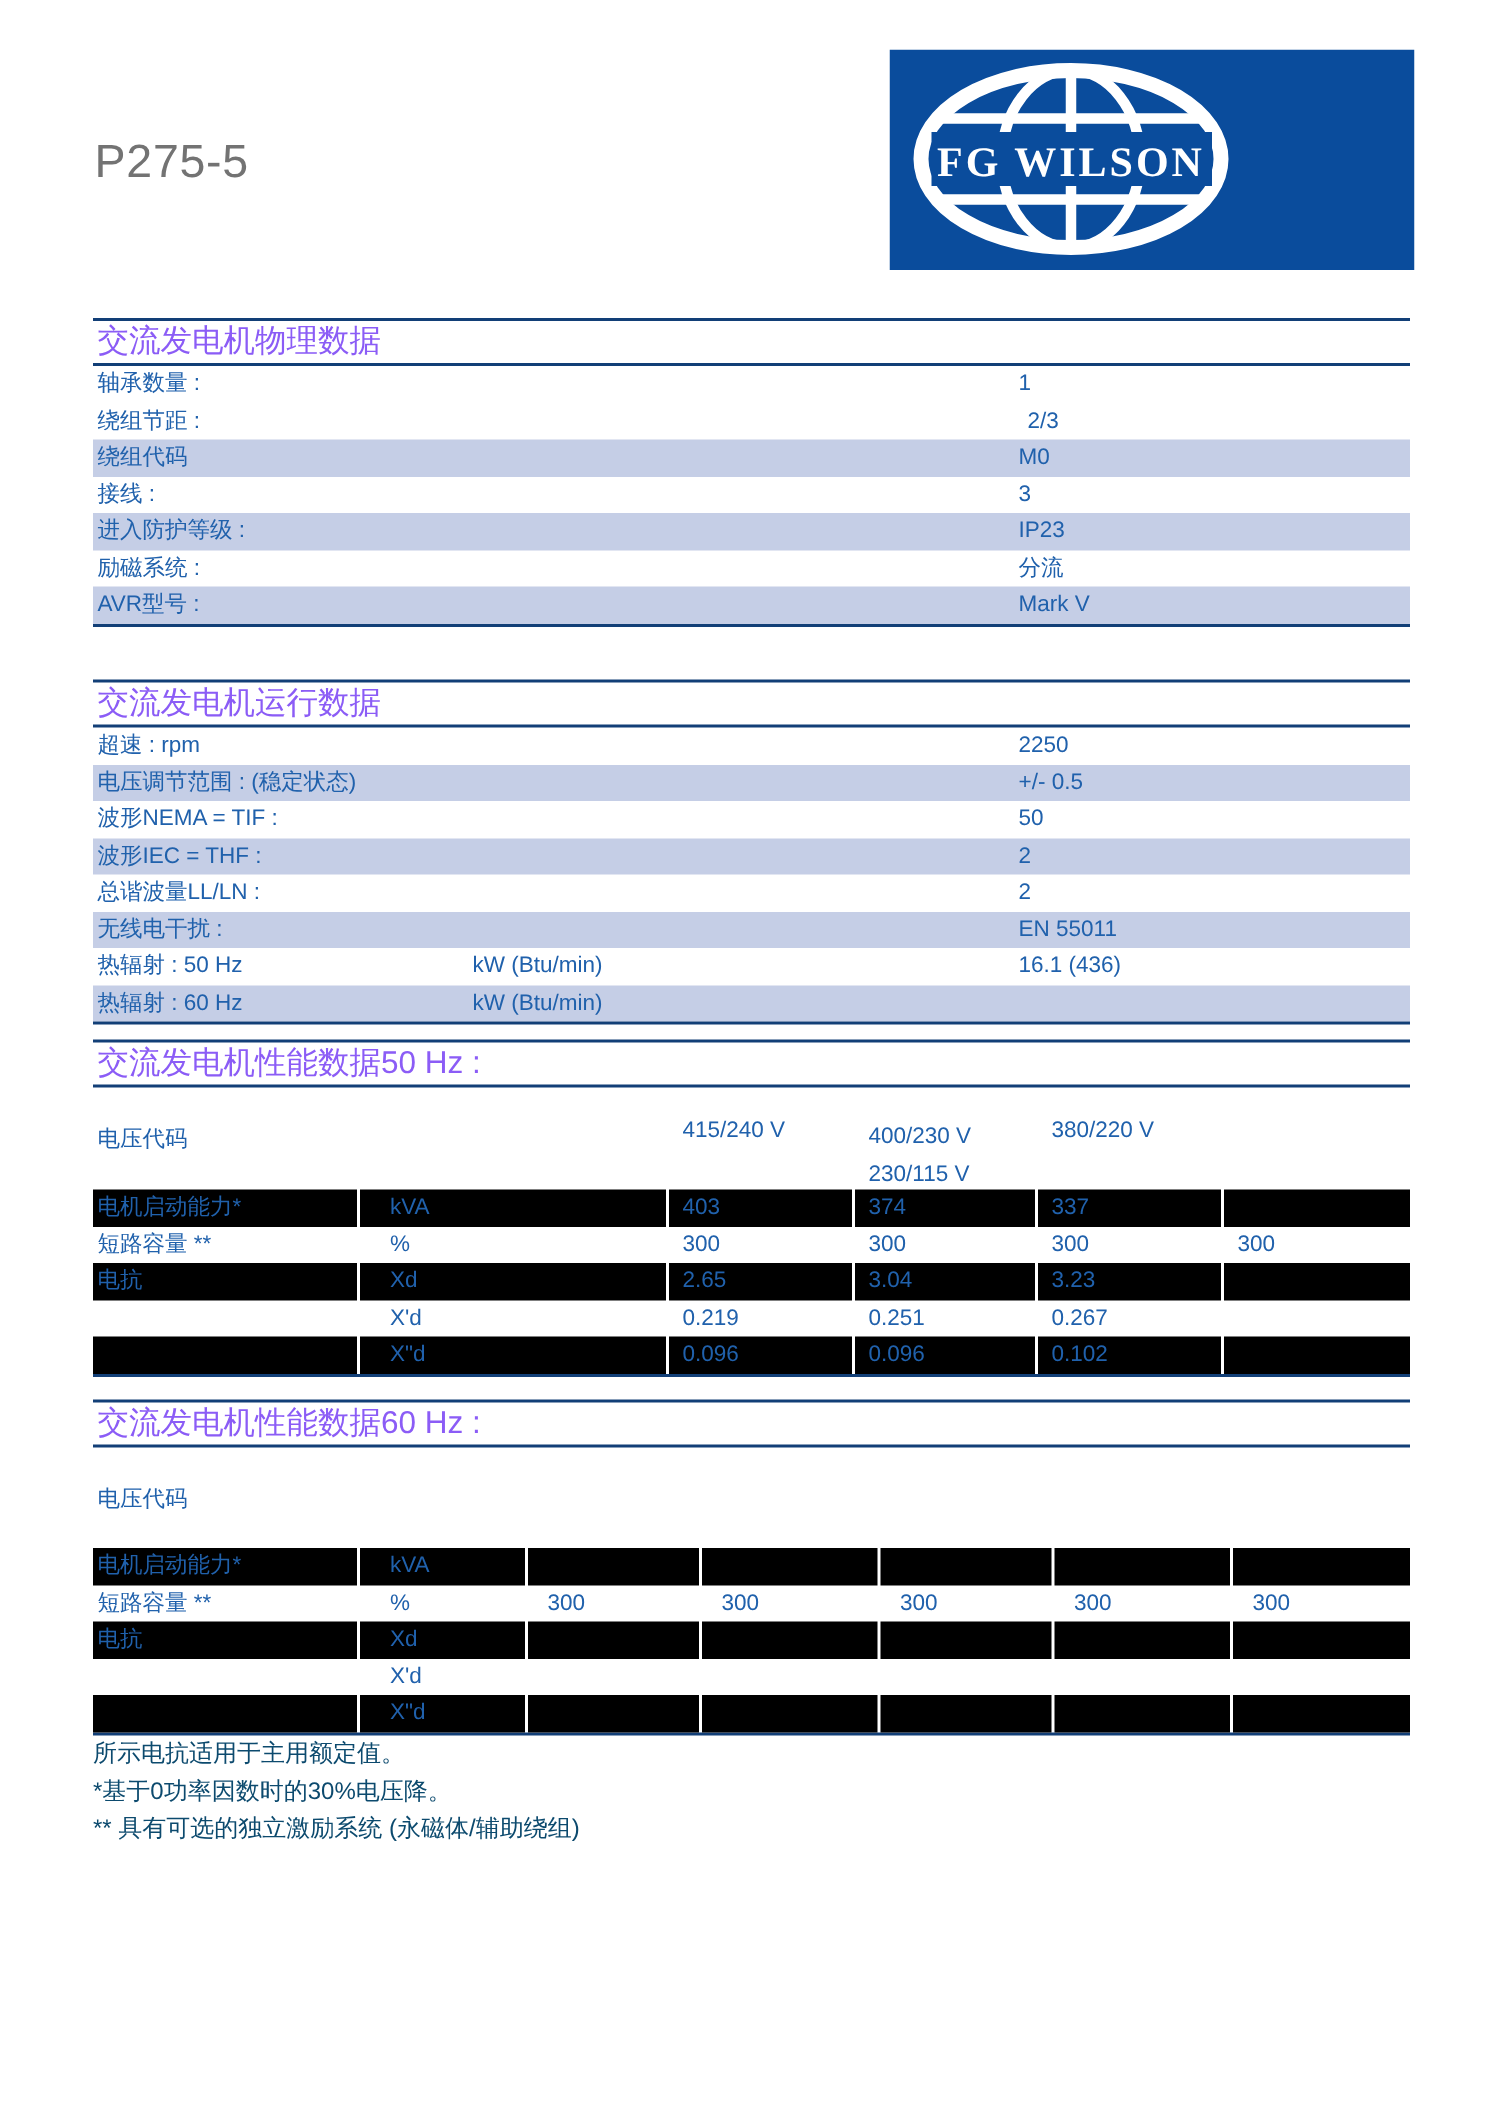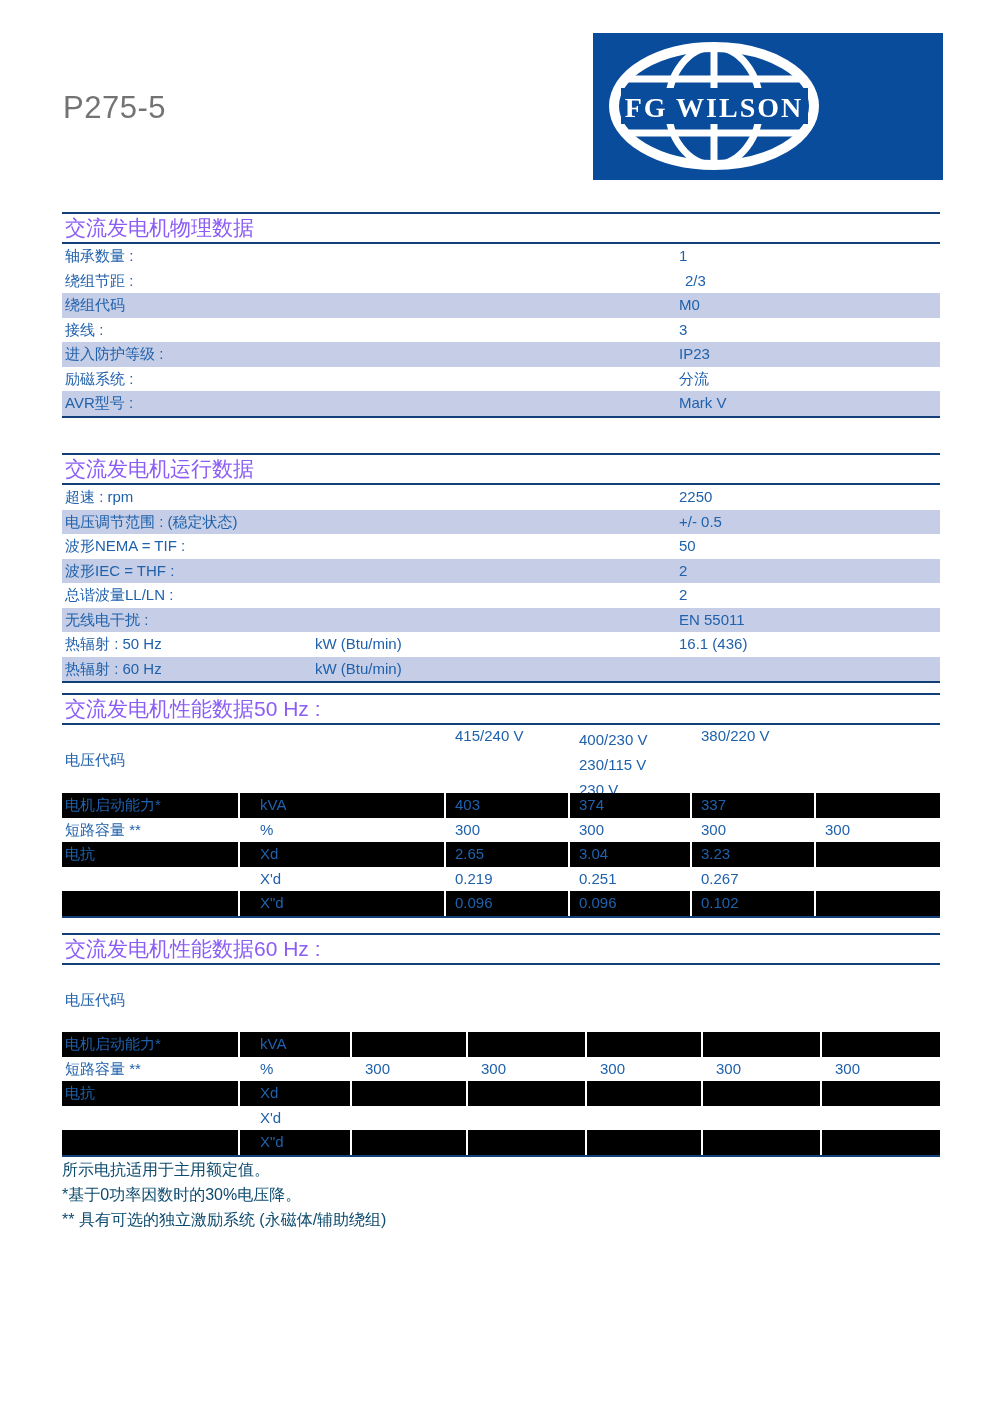--- a/index.html
+++ b/index.html
@@ -32,21 +32,21 @@
   .prow{height:24.5px;line-height:24.5px;font-size:15px;}
   .prow.blue>div{background:#000000;}
   .cl{padding-left:3px;white-space:nowrap;}
   .cu{padding-left:20px;white-space:nowrap;}
   .cv{padding-left:9px;white-space:nowrap;}
   .r4 .cv{padding-left:13px;}
 
   
   .hd3{height:68px;font-size:15px;}
   .hd3 .stack div{line-height:25px;}
-  .hd3 .top{padding-top:2px;}
+  .hd3 .top{padding-top:20px;}
   .vcode{line-height:25px;padding-top:22px;}
 
   .hd4{height:67px;font-size:15px;}
 
   .footnotes{left:62px;top:1157px;width:878px;font-size:16px;color:#0c4a6e;}
   .footnotes div{line-height:25px;}
 </style>
 </head>
 <body>
 

